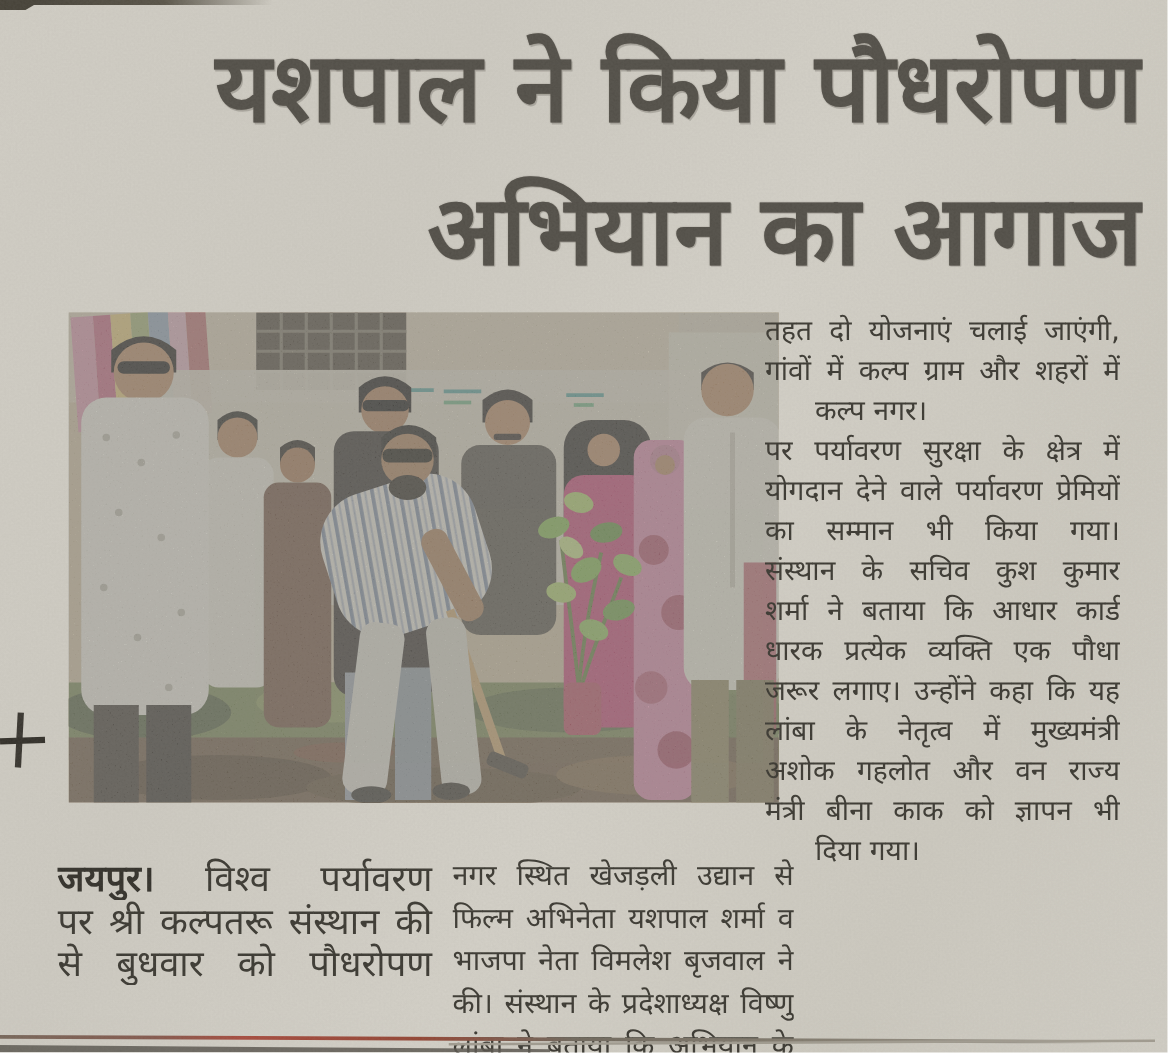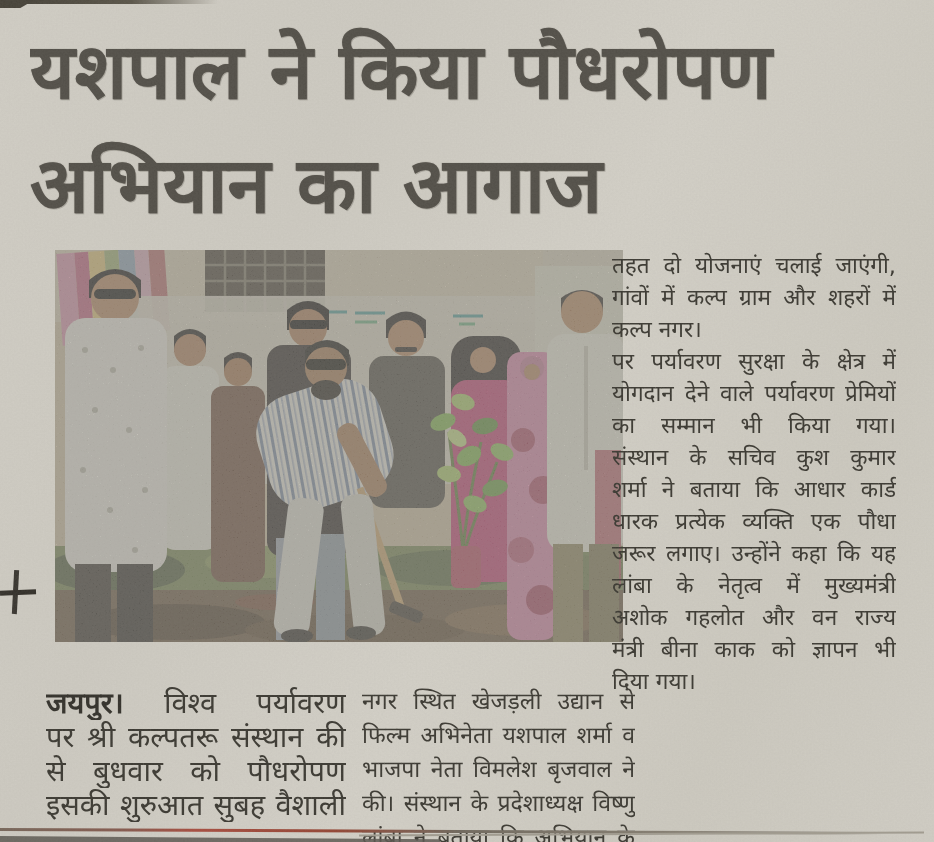--- a/index.html
+++ b/index.html
@@ -10,32 +10,33 @@
   }
   .scan-edge-top{position:absolute;left:0;top:0;width:218px;height:4px;
     background:linear-gradient(90deg,#3e3a31 0%,#555044 60%,rgba(85,80,68,0) 100%);}
   .scan-corner{position:absolute;left:0;top:0;width:34px;height:8px;background:#413d33;
     clip-path:polygon(0 0,100% 0,60% 100%,0 100%);}
   .headline{
     position:absolute;left:30px;top:16px;width:884px;
     color:#4e4b44;font-weight:bold;
     font-size:77px;line-height:112px;letter-spacing:0px;
     text-shadow:0 0 1px rgba(70,66,58,.65), 1px 1px 0 rgba(70,66,58,.25);
+    text-align:right;
   }
   .headline .hline{height:114px;overflow:hidden;white-space:nowrap;}
   .photo-wrap{position:absolute;left:55px;top:250px;width:568px;height:392px;}
   .photo-wrap svg{display:block;}
   .col{position:absolute;color:#36342d;}
   .col-right{left:612px;top:249px;width:284px;font-size:22.5px;line-height:32px;}
   .col-left{left:46px;top:686px;width:300px;font-size:29px;line-height:34px;}
   .col-mid{left:362px;top:684px;width:273px;font-size:23px;line-height:34px;}
   .jline{text-align:justify;text-align-last:justify;overflow:hidden;}
   .col-right .jline{height:32px;}
   .col-left .jline,.col-mid .jline{height:34px;}
-  .jline.end{text-align-last:left;}
+  .jline.end{text-align-last:left;margin-left:40px;}
   .jline.indent{text-indent:30px;}
   .dateline{font-weight:bold;color:#2d2b25;}
   .cross-mark{position:absolute;left:0;top:568px;width:38px;height:50px;pointer-events:none;}
   .bottom-line{
     position:absolute;left:0;top:828px;width:882px;height:3px;
     transform:rotate(0.25deg);transform-origin:left center;
     background:linear-gradient(90deg,#756457 0%,#84564a 14%,#a8483a 22%,#93412f 38%,#6e665a 52%,#837c6f 75%,#99948a 92%,rgba(150,145,135,0) 100%);
   }
   .bottom-line2{
     position:absolute;right:10px;top:833px;width:565px;height:2px;background:#a19c90;
@@ -255,21 +256,20 @@
   <div class="jline">लांबा के नेतृत्व में मुख्यमंत्री</div>
   <div class="jline">अशोक गहलोत और वन राज्य</div>
   <div class="jline">मंत्री बीना काक को ज्ञापन भी</div>
   <div class="jline end">दिया गया।</div>
 </div>
 
 <div class="col col-left">
   <div class="jline"><span class="dateline">जयपुर।</span> <span>विश्व पर्यावरण दिवस</span></div>
   <div class="jline">पर श्री कल्पतरू संस्थान की ओर</div>
   <div class="jline">से बुधवार को पौधरोपण</div>
-  <div class="jline">इसकी शुरुआत सुबह वैशाली</div>
 </div>
 
 <div class="col col-mid">
   <div class="jline">नगर स्थित खेजड़ली उद्यान से</div>
   <div class="jline">फिल्म अभिनेता यशपाल शर्मा व</div>
   <div class="jline">भाजपा नेता विमलेश बृजवाल ने</div>
   <div class="jline">की। संस्थान के प्रदेशाध्यक्ष विष्णु</div>
   <div class="jline">लांबा ने बताया कि अभियान के</div>
 </div>
 

